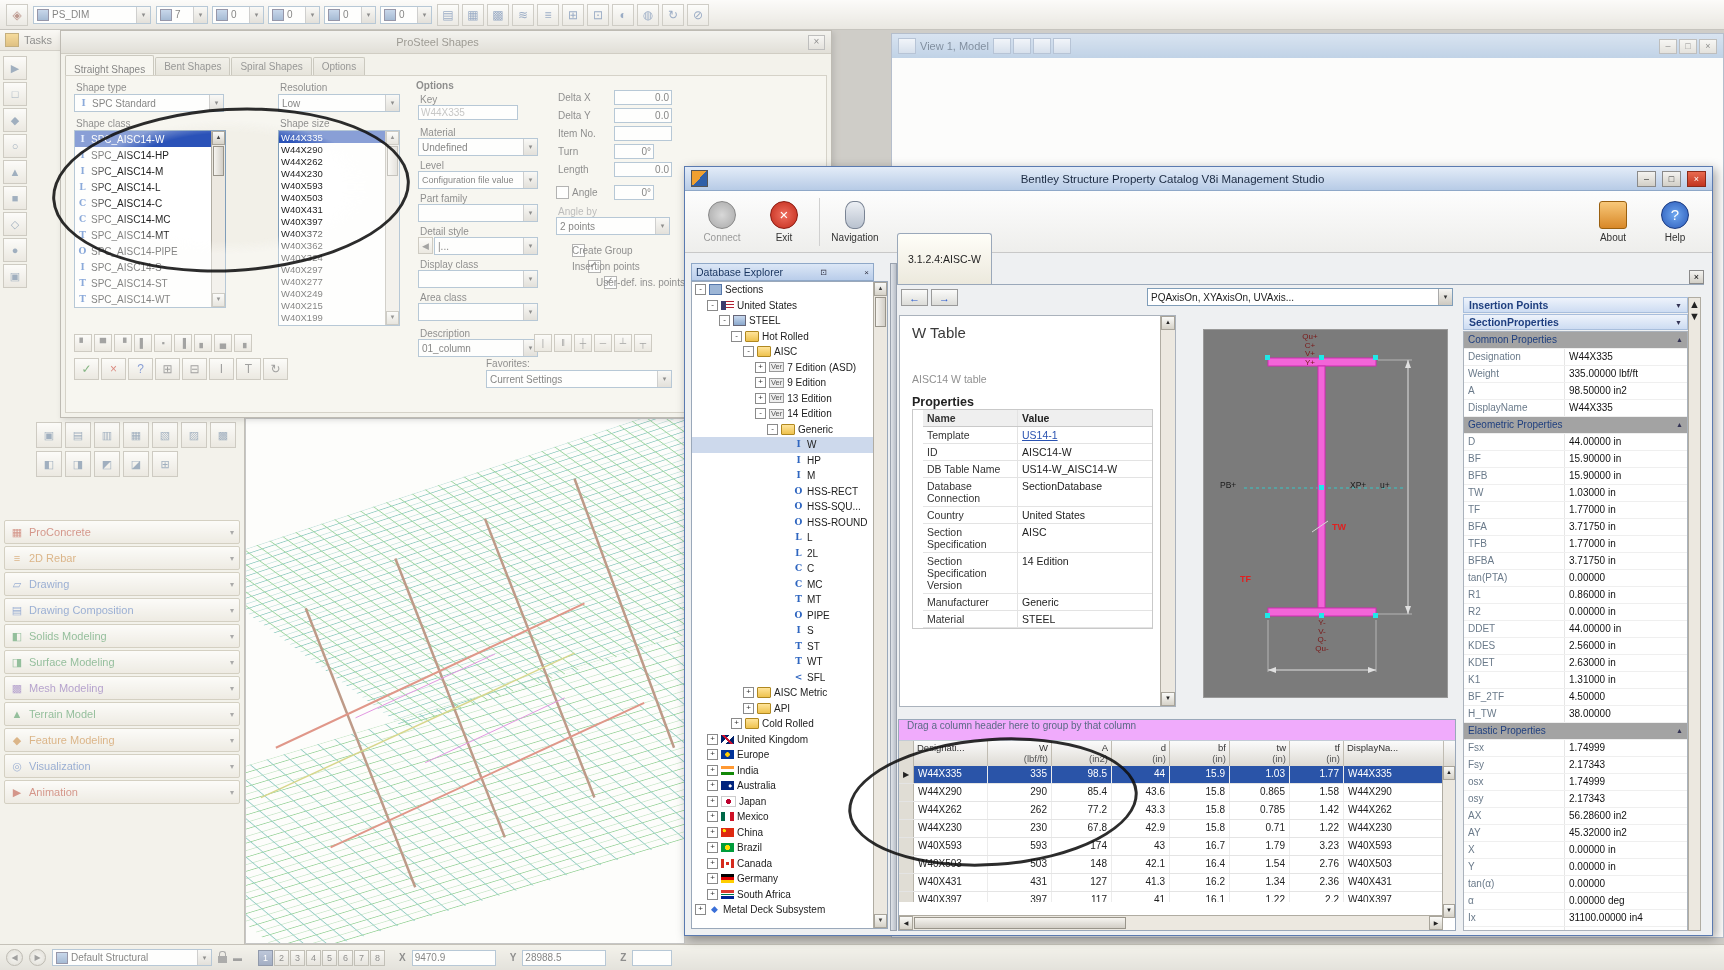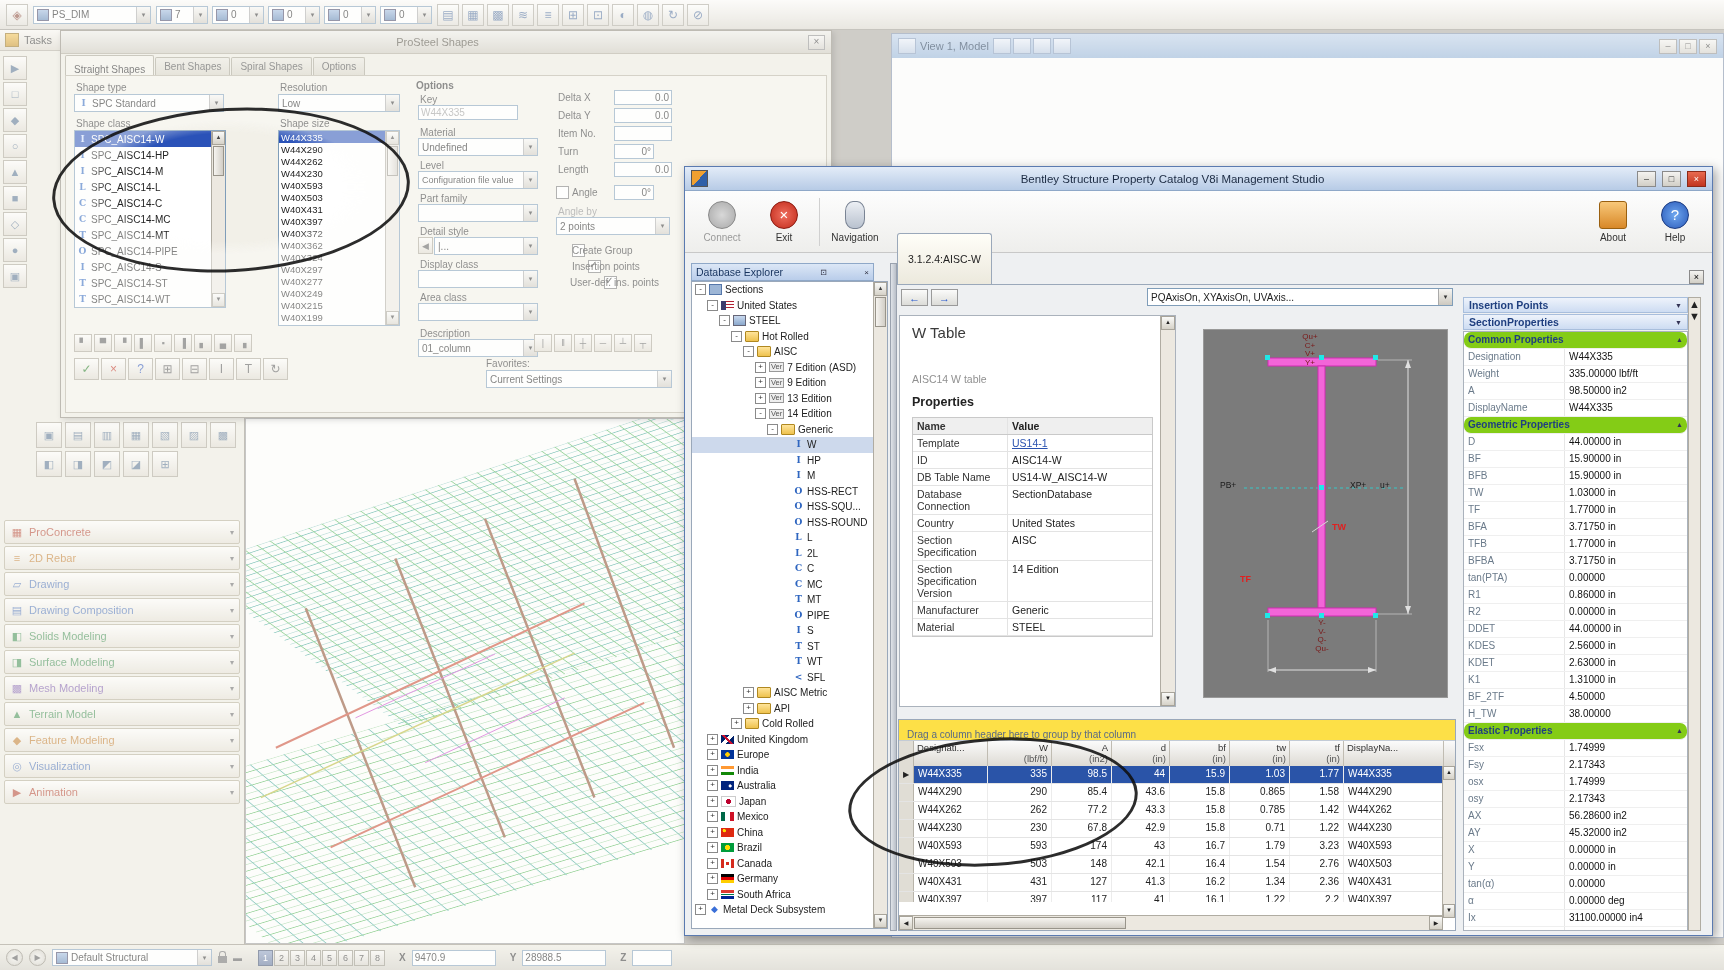--- a/index.html
+++ b/index.html
@@ -127,35 +127,35 @@
   .bw-tab{height:20px;padding:15px 10px;background:linear-gradient(#fffef8,#ece9dd);border:1px solid #9aa8ba;border-bottom:none;border-radius:3px 3px 0 0;font-size:10.5px;display:flex;align-items:center;color:#222;}
   .tab-close{margin-left:auto;width:15px;height:14px;font-size:9px;line-height:12px;text-align:center;background:linear-gradient(#f4f3f0,#d2cfc7);border:1px solid #8a8a8a;padding:0;}
   .navbtn{position:absolute;top:122px;width:27px;height:17px;background:linear-gradient(#fbfbfa,#dcdcd8);border:1px solid #9a9a9a;color:#2255cc;font-size:11px;line-height:14px;text-align:center;padding:0;}
   .axis-combo{position:absolute;left:462px;top:121px;width:306px;height:18px;}
   .wtable{position:absolute;left:214px;top:148px;width:277px;height:392px;background:#fff;border:1px solid #aab2bc;box-sizing:border-box;}
   .wt-scroll{position:absolute;right:0;top:0;bottom:0;width:14px;background:#ece8e0;border-left:1px solid #b0aca2;display:flex;flex-direction:column;}
   .wt-inner{position:absolute;left:12px;top:8px;right:22px;}
   .wt-title{font-size:15px;color:#3a3a3a;}
   .wt-sub{font-size:10.5px;color:#909090;margin-top:32px;}
   .wt-props{font-size:12.5px;font-weight:bold;color:#222;margin-top:10px;}
-  .wt-table{margin-top:8px;border:1px solid #c9c9c9;}
+  .wt-table{border:1px solid #c9c9c9;padding-left:10px;}
   .wt-hrow{display:flex;background:#efefef;border-bottom:1px solid #c9c9c9;font-size:10.5px;font-weight:bold;color:#333;}
   .wt-hrow span{padding:2px 4px;}
   .wt-row{display:flex;border-bottom:1px solid #e3e3e3;font-size:10.5px;background:#fff;}
   .wt-n{width:86px;flex:none;padding:2px 4px;border-right:1px solid #e3e3e3;color:#333;}
   .wt-v{flex:1;padding:2px 4px;color:#222;}
   .wt-row.lnk .wt-v{color:#2a52b0;text-decoration:underline;}
   .diagram{position:absolute;left:518px;top:162px;width:245px;height:369px;background:#7b7b7b;border:1px solid #999;box-sizing:border-box;}
   .dg-lbl{display:block;font-size:8px;line-height:8.5px;color:#7a1818;text-align:center;}
   .dg-top{position:absolute;left:76px;top:3px;width:60px;}
   .dg-bottom{position:absolute;left:88px;top:289px;width:60px;}
   .dg-t{position:absolute;font-size:8.5px;color:#1a1a1a;}
   .dg-red{position:absolute;font-size:9px;font-weight:bold;color:#e02020;}
   .bgrid{position:absolute;left:213px;top:552px;width:558px;height:212px;background:#fff;border:1px solid #9aa8ba;box-sizing:border-box;}
-  .g-group{height:20px;background:#fde047;border-bottom:1px solid #c3cbd6;font-size:10px;color:#5a6a85;display:flex;align-items:flex-end;padding:0 8px;}
+  .g-group{height:20px;background:#f0abfc;border-bottom:1px solid #c3cbd6;font-size:10px;color:#5a6a85;display:flex;align-items:flex-start;padding:0 8px;}
   .g-hrow{display:flex;height:26px;background:linear-gradient(#fbfbfb,#dcd9d2);border-bottom:1px solid #b8b4aa;}
   .g-hrow .g-cell{font-size:9.5px;color:#333;border-right:1px solid #c0bcb2;padding:1px 3px;line-height:11px;}
   .g-hrow b{display:block;font-weight:normal;}
   .g-hrow i{display:block;font-style:normal;color:#555;}
   .g-ind{width:14px;flex:none;background:#e0ddd5;border-right:1px solid #b8b4aa;font-size:8px;text-align:center;color:#222;line-height:17px;}
   .g-rows{position:absolute;left:0;top:46px;right:12px;height:136px;overflow:hidden;}
   .g-row{display:flex;height:17px;border-bottom:1px solid #e4e4e4;font-size:10px;line-height:16px;background:#fff;}
   .g-row.sel{background:#2a54a8;color:#fff;}
   .g-cell{flex:none;padding:0 4px;border-right:1px solid #ececec;overflow:hidden;white-space:nowrap;box-sizing:border-box;}
   .c-des{width:74px;}
@@ -166,21 +166,21 @@
   .g-hsb{position:absolute;left:0;right:12px;bottom:0;height:14px;background:#ece8e0;border-top:1px solid #b0aca2;display:flex;}
   .g-hsb .sa{width:14px;height:100%;font-size:6px;line-height:12px;text-align:center;background:linear-gradient(#fafaf8,#d6d2c8);border:1px solid #a8a49a;box-sizing:border-box;}
   .g-hsb .thumb{width:210px;background:linear-gradient(#f6f4f0,#d2cec6);border:1px solid #98948a;margin:1px;}
   .props{position:absolute;left:778px;top:130px;width:225px;height:634px;}
   .pbar{height:16px;background:linear-gradient(#eef3fb,#cddcf2);border:1px solid #a8bedc;color:#1f3f7f;font-weight:bold;font-size:10.5px;display:flex;align-items:center;padding:0 5px;box-sizing:border-box;}
   .pbar::after{content:"▼";margin-left:auto;font-size:7px;color:#335;}
   .p-rows{position:absolute;left:0;top:34px;width:225px;bottom:0;background:#fff;border:1px solid #aab2bc;overflow:hidden;box-sizing:border-box;}
   .p-row{display:flex;height:16px;border-bottom:1px solid #efefef;font-size:10px;line-height:15px;}
   .p-k{width:92px;flex:none;padding:0 4px;color:#6a7a8a;border-right:1px solid #e6e6e6;overflow:hidden;white-space:nowrap;}
   .p-v{flex:1;padding:0 4px;color:#111;overflow:hidden;white-space:nowrap;}
-  .p-row.hdr{background:#84cc16;font-weight:bold;border-radius:7px;}
+  .p-row.hdr{background:#a3a3a3;font-weight:normal;}
   .p-row.hdr .p-k{width:auto;flex:1;color:#1f3f7f;border-right:none;}
   .p-row.hdr::after{content:"▲";font-size:7px;color:#335;padding:0 4px;}
   .p-vsb{position:absolute;left:1003px;top:130px;width:13px;height:634px;background:#ece8e0;border:1px solid #b0aca2;display:flex;flex-direction:column;box-sizing:border-box;}
   
   .ann{position:absolute;border:3px solid rgba(15,15,15,.88);border-radius:50%;z-index:90;pointer-events:none;}
   
   .statusbar{position:absolute;left:0;top:944px;width:1724px;height:26px;background:linear-gradient(#ecead f,#cfccc2);background:linear-gradient(#eceadf,#cfccc2);border-top:1px solid #979284;display:flex;align-items:center;gap:6px;padding:0 6px;box-sizing:border-box;z-index:5;}
   .sb-round{width:17px;height:17px;border-radius:50%;background:radial-gradient(#f2f1ec,#c6c2b6);border:1px solid #8a8578;font-size:8px;color:#555;padding:0;}
   .sb-combo{width:160px;height:17px;}
   .lockic{width:9px;height:7px;background:#6a6a6a;position:relative;display:inline-block;margin-top:3px;}
@@ -621,21 +621,21 @@
       <span class="lbl" style="left:492px;top:130px;color:#888">Angle by</span>
       <div class="combo abs" style="left:490px;top:141px;width:114px">
           <span class="cval">2 points</span>
           <span class="carr">▾</span>
         </div>
       <span class="cb abs" style="left:490px;top:168px"></span>
       <span class="lbl" style="left:506px;top:169px">Create Group</span>
       <span class="cb abs on" style="left:490px;top:184px"></span>
       <span class="lbl" style="left:506px;top:185px">Insertion points</span>
       <span class="cb abs on" style="left:490px;top:200px"></span>
-      <span class="lbl" style="left:504px;top:201px">User-def. ins. points</span>
+      <span class="lbl" style="left:530px;top:201px">User-def. ins. points</span>
 
       <div class="ip-row" style="left:8px;top:258px">
 
       <button class="ps-sm"><span>▘</span></button>
           <button class="ps-sm"><span>▀</span></button>
           <button class="ps-sm"><span>▝</span></button>
           <button class="ps-sm"><span>▌</span></button>
           <button class="ps-sm"><span>▪</span></button>
           <button class="ps-sm"><span>▐</span></button>
           <button class="ps-sm"><span>▖</span></button>

